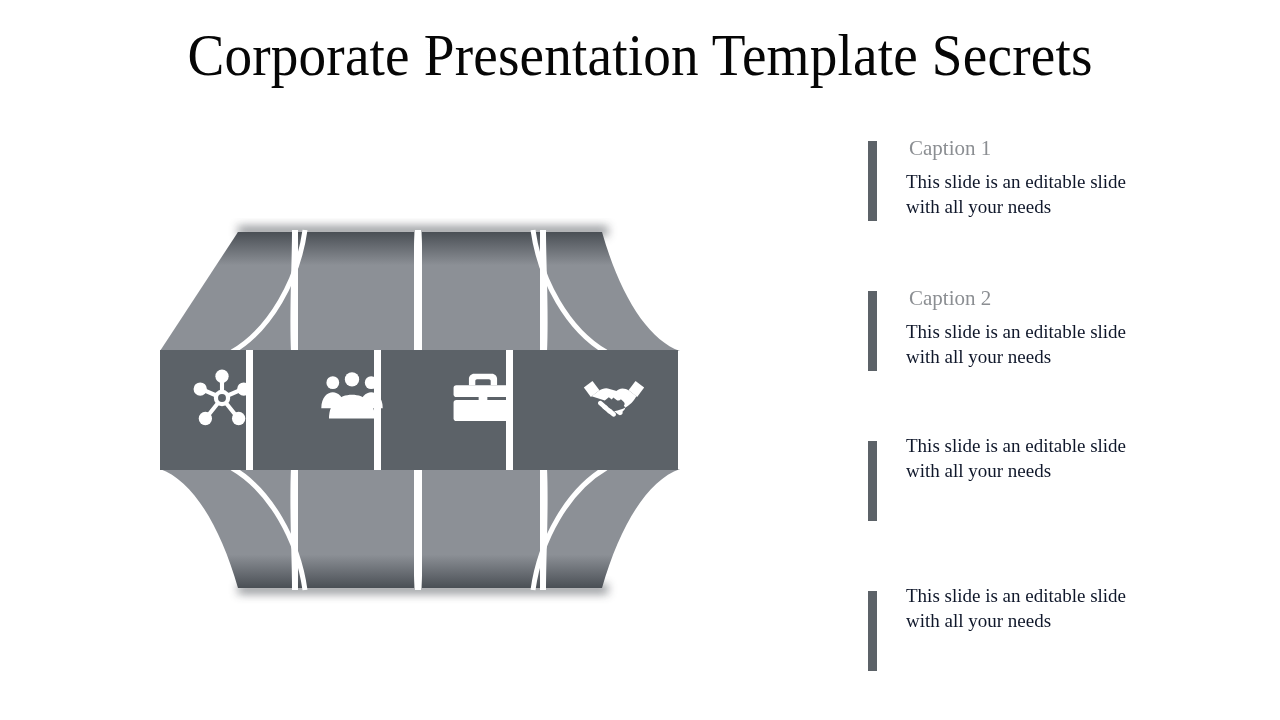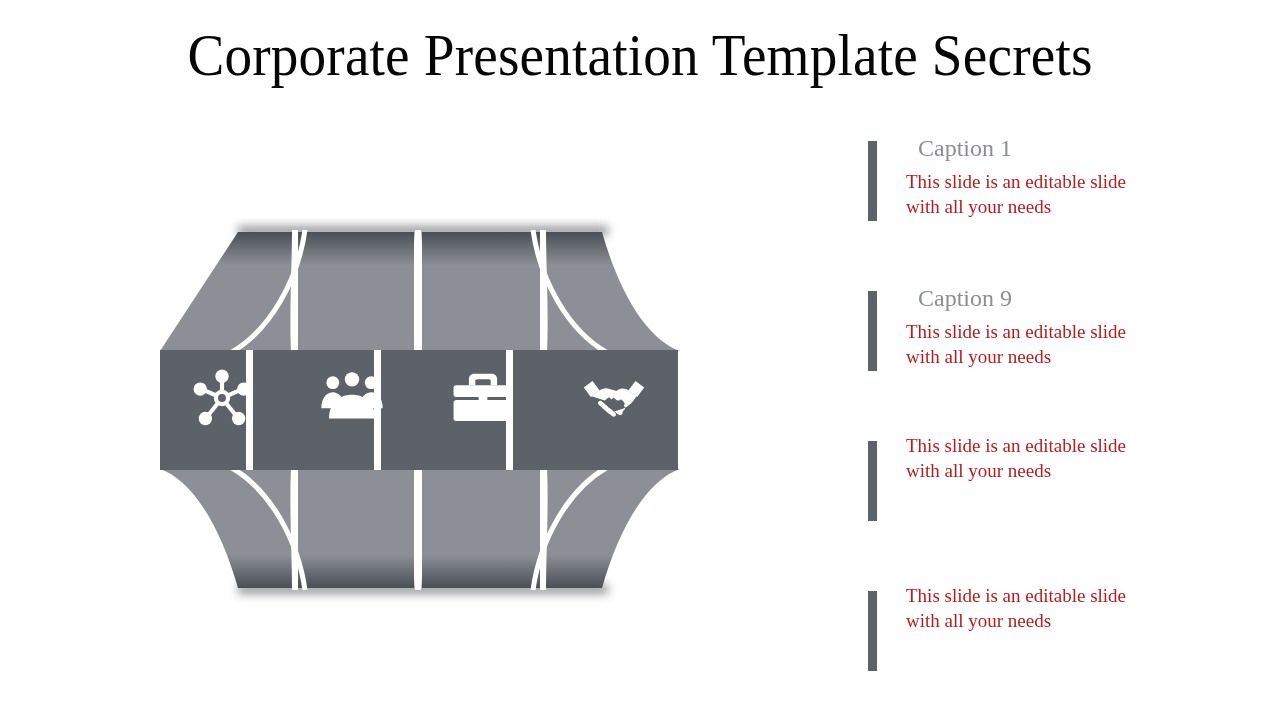--- a/index.html
+++ b/index.html
@@ -95,31 +95,31 @@
   .caption-bar {
     position: absolute;
     left: 0;
     top: 8px;
     width: 9px;
     height: 80px;
     background: #5c6268;
   }
   .caption-title {
     font-family: "Liberation Serif", "DejaVu Serif", serif;
-    font-size: 24px;
+    font-size: 21px;
     line-height: 30px;
     color: #8b8e92;
-    margin: 0 0 6px 12px;
+    margin: 0 0 6px 3px;
     font-weight: 400;
   }
   .caption-text {
     font-family: "Liberation Serif", "DejaVu Serif", serif;
     font-size: 19px;
     line-height: 25px;
-    color: #b91c1c;
+    color: #0f172a;
     margin: 0;
     max-width: 232px;
   }
 </style>
 </head>
 <body>
 
 <div class="slide">
 
   <div class="slide-title">Corporate Presentation Template Secrets</div>
@@ -292,21 +292,21 @@
   <div class="captions">
 
     <div class="caption-block">
       <span class="caption-bar"></span>
       <h3 class="caption-title">Caption 1</h3>
       <p class="caption-text">This slide is an editable slide with all your needs</p>
     </div>
 
     <div class="caption-block">
       <span class="caption-bar"></span>
-      <h3 class="caption-title">Caption 9</h3>
+      <h3 class="caption-title">Caption 2</h3>
       <p class="caption-text">This slide is an editable slide with all your needs</p>
     </div>
 
     <div class="caption-block">
       <span class="caption-bar"></span>
       <p class="caption-text">This slide is an editable slide with all your needs</p>
     </div>
 
     <div class="caption-block">
       <span class="caption-bar"></span>

